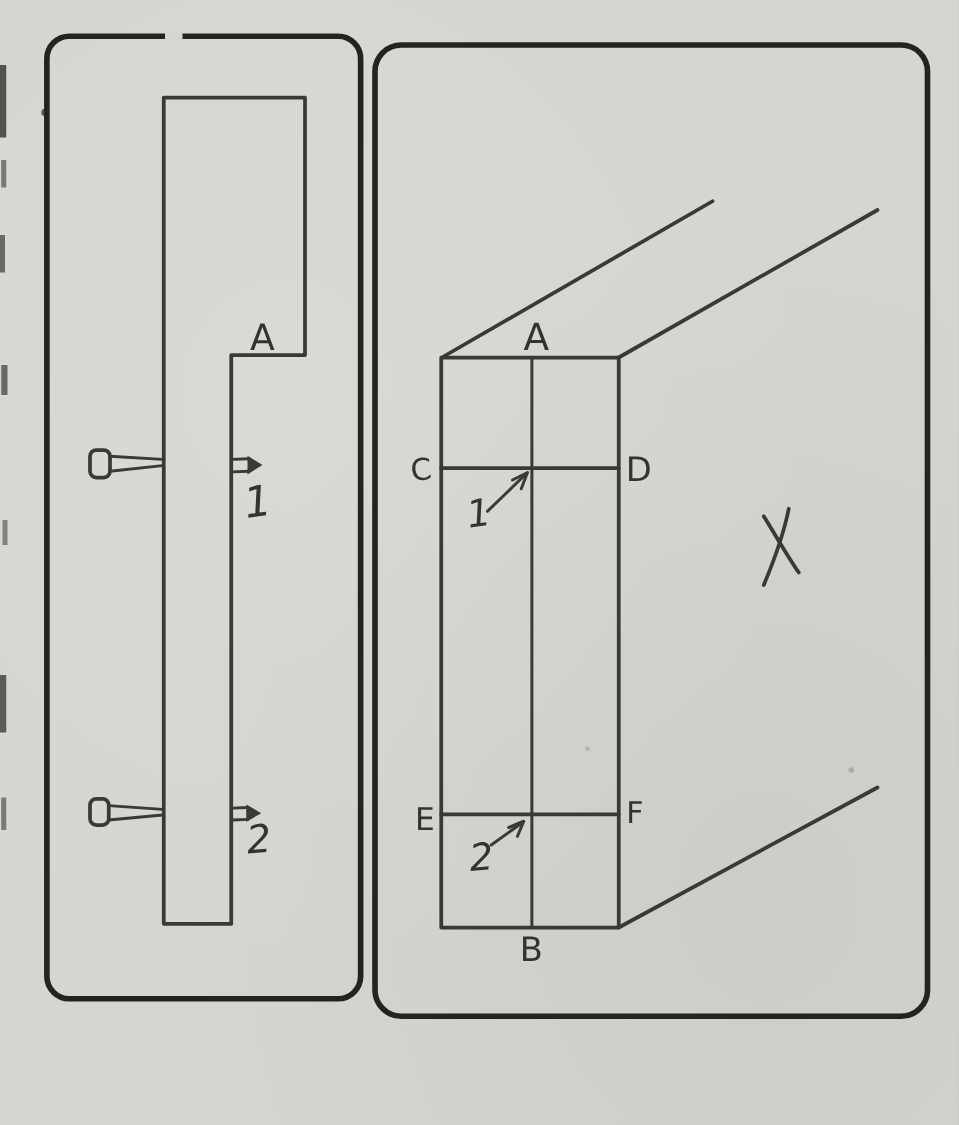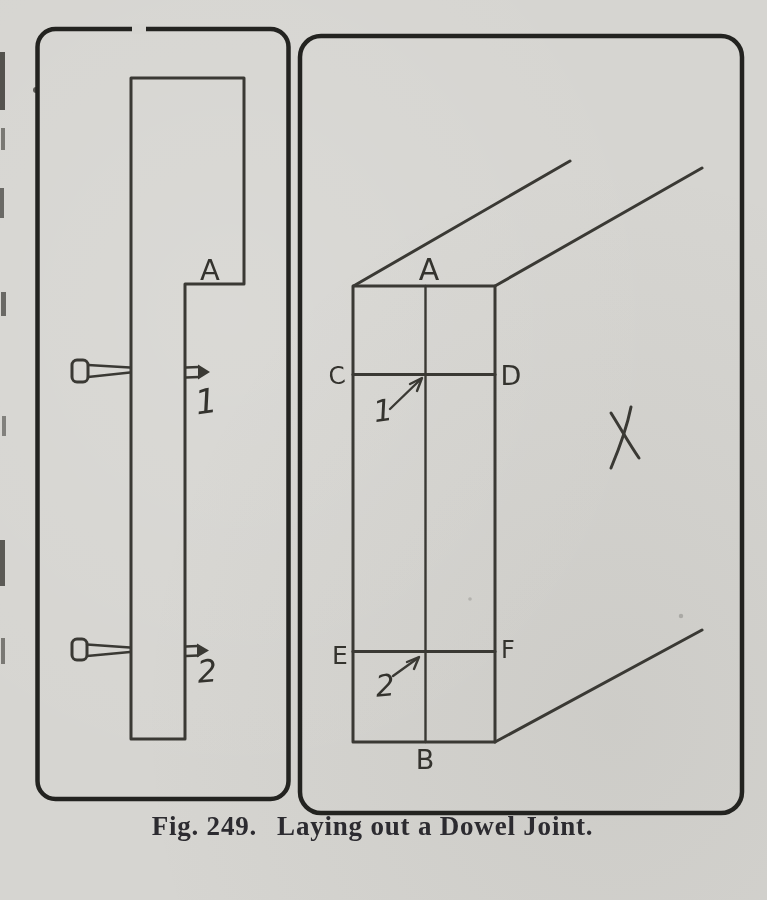--- a/index.html
+++ b/index.html
@@ -105,16 +105,13 @@
       </g>
       <text class="lbl num" x="385" y="696" font-size="30" text-anchor="middle" transform="rotate(-5 385 685)">2</text>
 
       <g>
         <path class="ink" d="M631,407 C627,427 619,449 611,468" stroke-width="3.4"></path>
         <path class="ink" d="M611,413 C621,429 630,445 639,458" stroke-width="3.4"></path>
       </g>
     </g>
   </svg>
 
-  <div id="caption">
-    <span class="figlabel">Fig. 249.</span><span>Laying out a Dowel Joint.</span>
-  </div>
 </div>
 
 </body></html>

